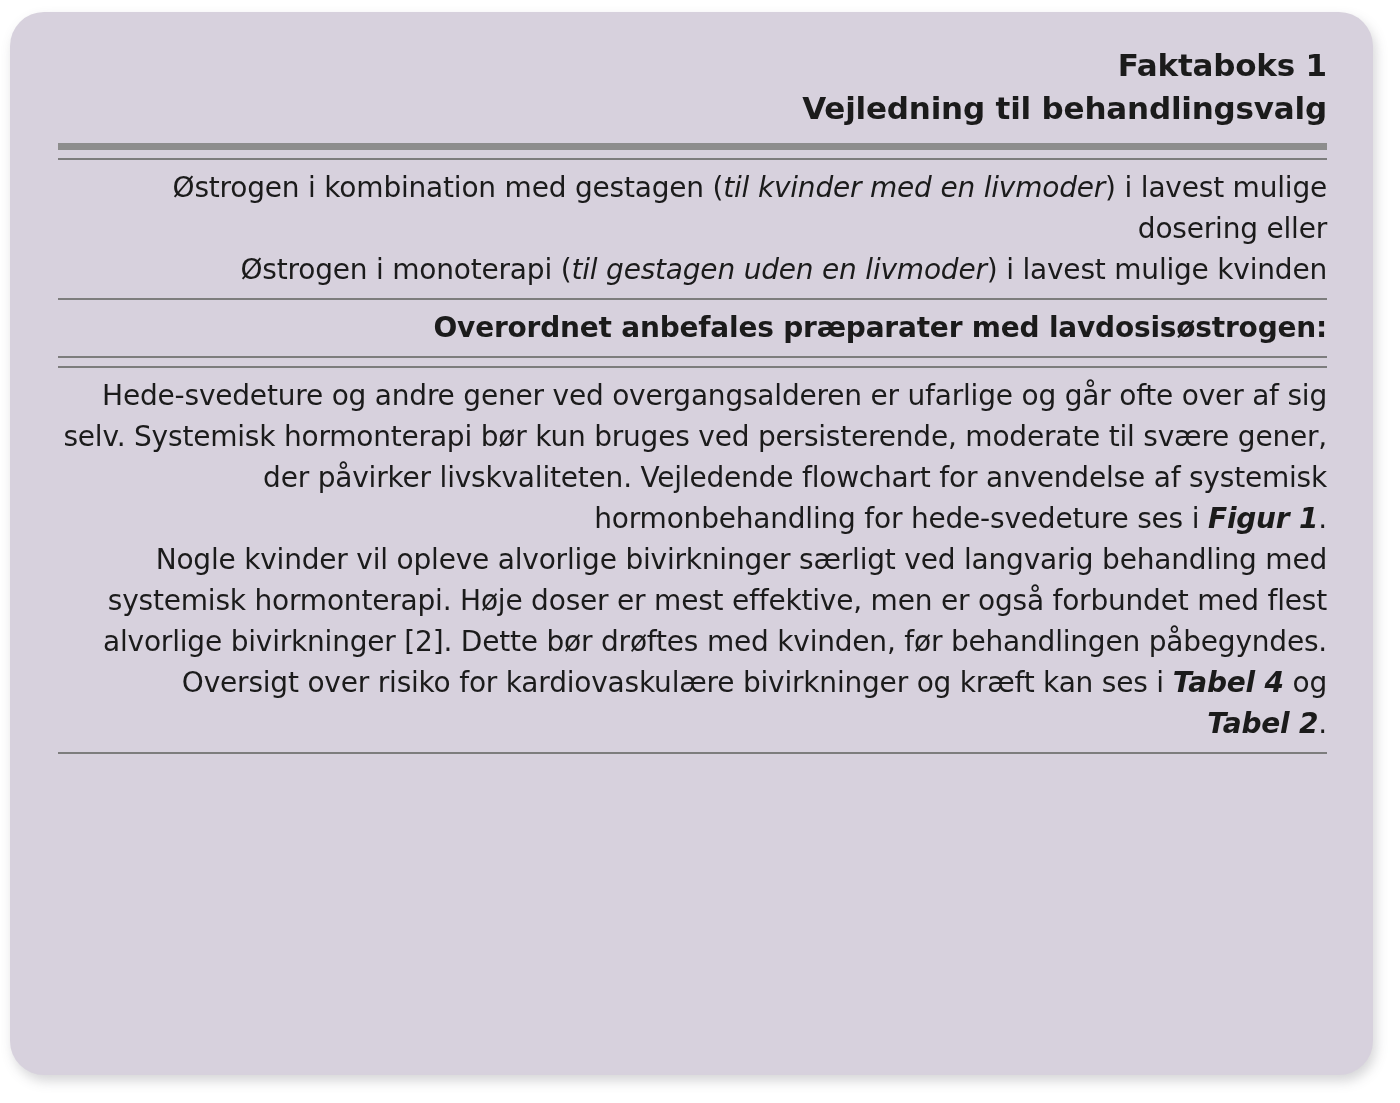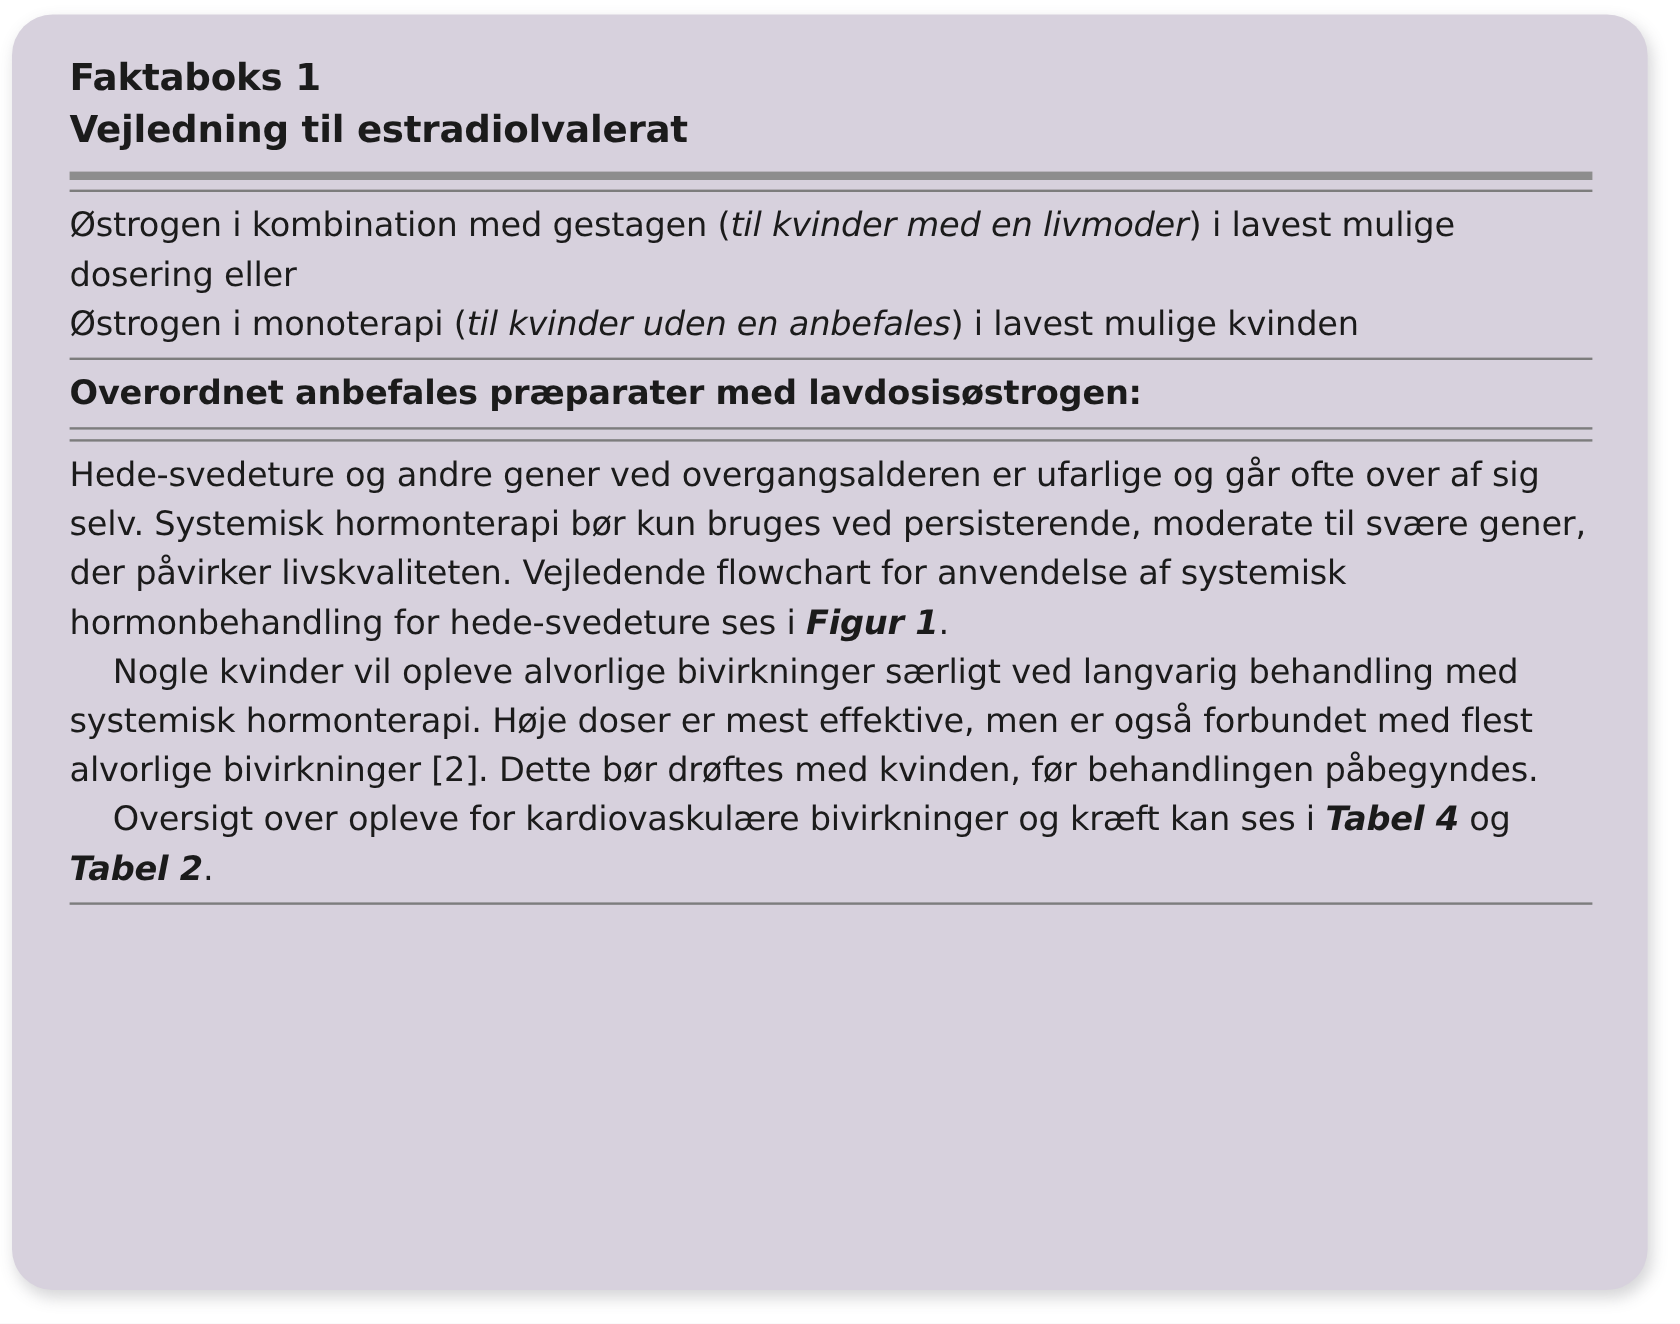--- a/index.html
+++ b/index.html
@@ -2,21 +2,21 @@
 <html lang="da" style="--box-background: #d7d1dd; --rule-thick: #8d8d8d; --rule-thin: #7d7d7d; --text: #1b1b1b; --page-background: #ffffff;"><head>
 <meta charset="utf-8">
 <style>
   :root {
     --box-background: #d7d1dd;
     --rule-thick: #8d8d8d;
     --rule-thin: #7d7d7d;
     --text: #1b1b1b;
     --page-background: #ffffff;
   }
-  * { box-sizing: border-box; }
+  * { box-sizing: border-box; text-align: right; }
   html, body {
     margin: 0;
     padding: 0;
     background: var(--page-background);
   }
   .page {
     width: 1400px;
     height: 1103px;
     position: relative;
     background: var(--page-background);
@@ -76,41 +76,41 @@
   .indent { text-indent: 36px; }
 </style>
 </head>
 <body>
 
 <div class="page">
   <section class="factbox">
 
     <h2 class="title">
       <span class="title-line">Faktaboks 1</span>
-      <span class="title-line">Vejledning til estradiolvalerat</span>
+      <span class="title-line">Vejledning til behandlingsvalg</span>
     </h2>
 
     <hr class="rule rule-thick">
 
 
     <hr class="rule rule-thin">
 
-    <p class="body"><span>Østrogen i kombination med gestagen (</span><em>til kvinder med en livmoder</em><span>) i lavest mulige dosering eller</span><br><span>Østrogen i monoterapi (</span><em>til kvinder uden en anbefales</em><span>) i lavest mulige kvinden</span></p>
+    <p class="body"><span>Østrogen i kombination med gestagen (</span><em>til kvinder med en livmoder</em><span>) i lavest mulige dosering eller</span><br><span>Østrogen i monoterapi (</span><em>til gestagen uden en livmoder</em><span>) i lavest mulige kvinden</span></p>
 
     <hr class="rule rule-thin">
 
     <p class="heading">Overordnet anbefales præparater med lavdosisøstrogen:</p>
 
     <hr class="rule rule-thin">
 
 
     <hr class="rule rule-thin">
 
     <p class="body"><span>Hede-svedeture og andre gener ved overgangsalderen er ufarlige og går ofte over af sig selv. Systemisk hormonterapi bør kun bruges ved persisterende, moderate til svære gener, der påvirker livskvaliteten. Vejledende flowchart for anvendelse af syste­misk hormonbehandling for hede-svedeture ses i </span><strong>Figur 1</strong><span>.</span></p>
 
     <p class="body indent">Nogle kvinder vil opleve alvorlige bivirkninger særligt ved langvarig behandling med systemisk hormonterapi. Høje doser er mest effektive, men er også forbundet med flest alvorlige bivirkninger [2]. Dette bør drøftes med kvinden, før behandlingen påbegyndes.</p>
 
-    <p class="body indent"><span>Oversigt over opleve for kardiovaskulære bivirkninger og kræft kan ses i </span><strong>Tabel 4</strong><span> og </span><strong>Tabel 2</strong><span>.</span></p>
+    <p class="body indent"><span>Oversigt over risiko for kardiovaskulære bivirkninger og kræft kan ses i </span><strong>Tabel 4</strong><span> og </span><strong>Tabel 2</strong><span>.</span></p>
 
     <hr class="rule rule-thin">
 
   </section>
 </div>
 
 </body></html>

